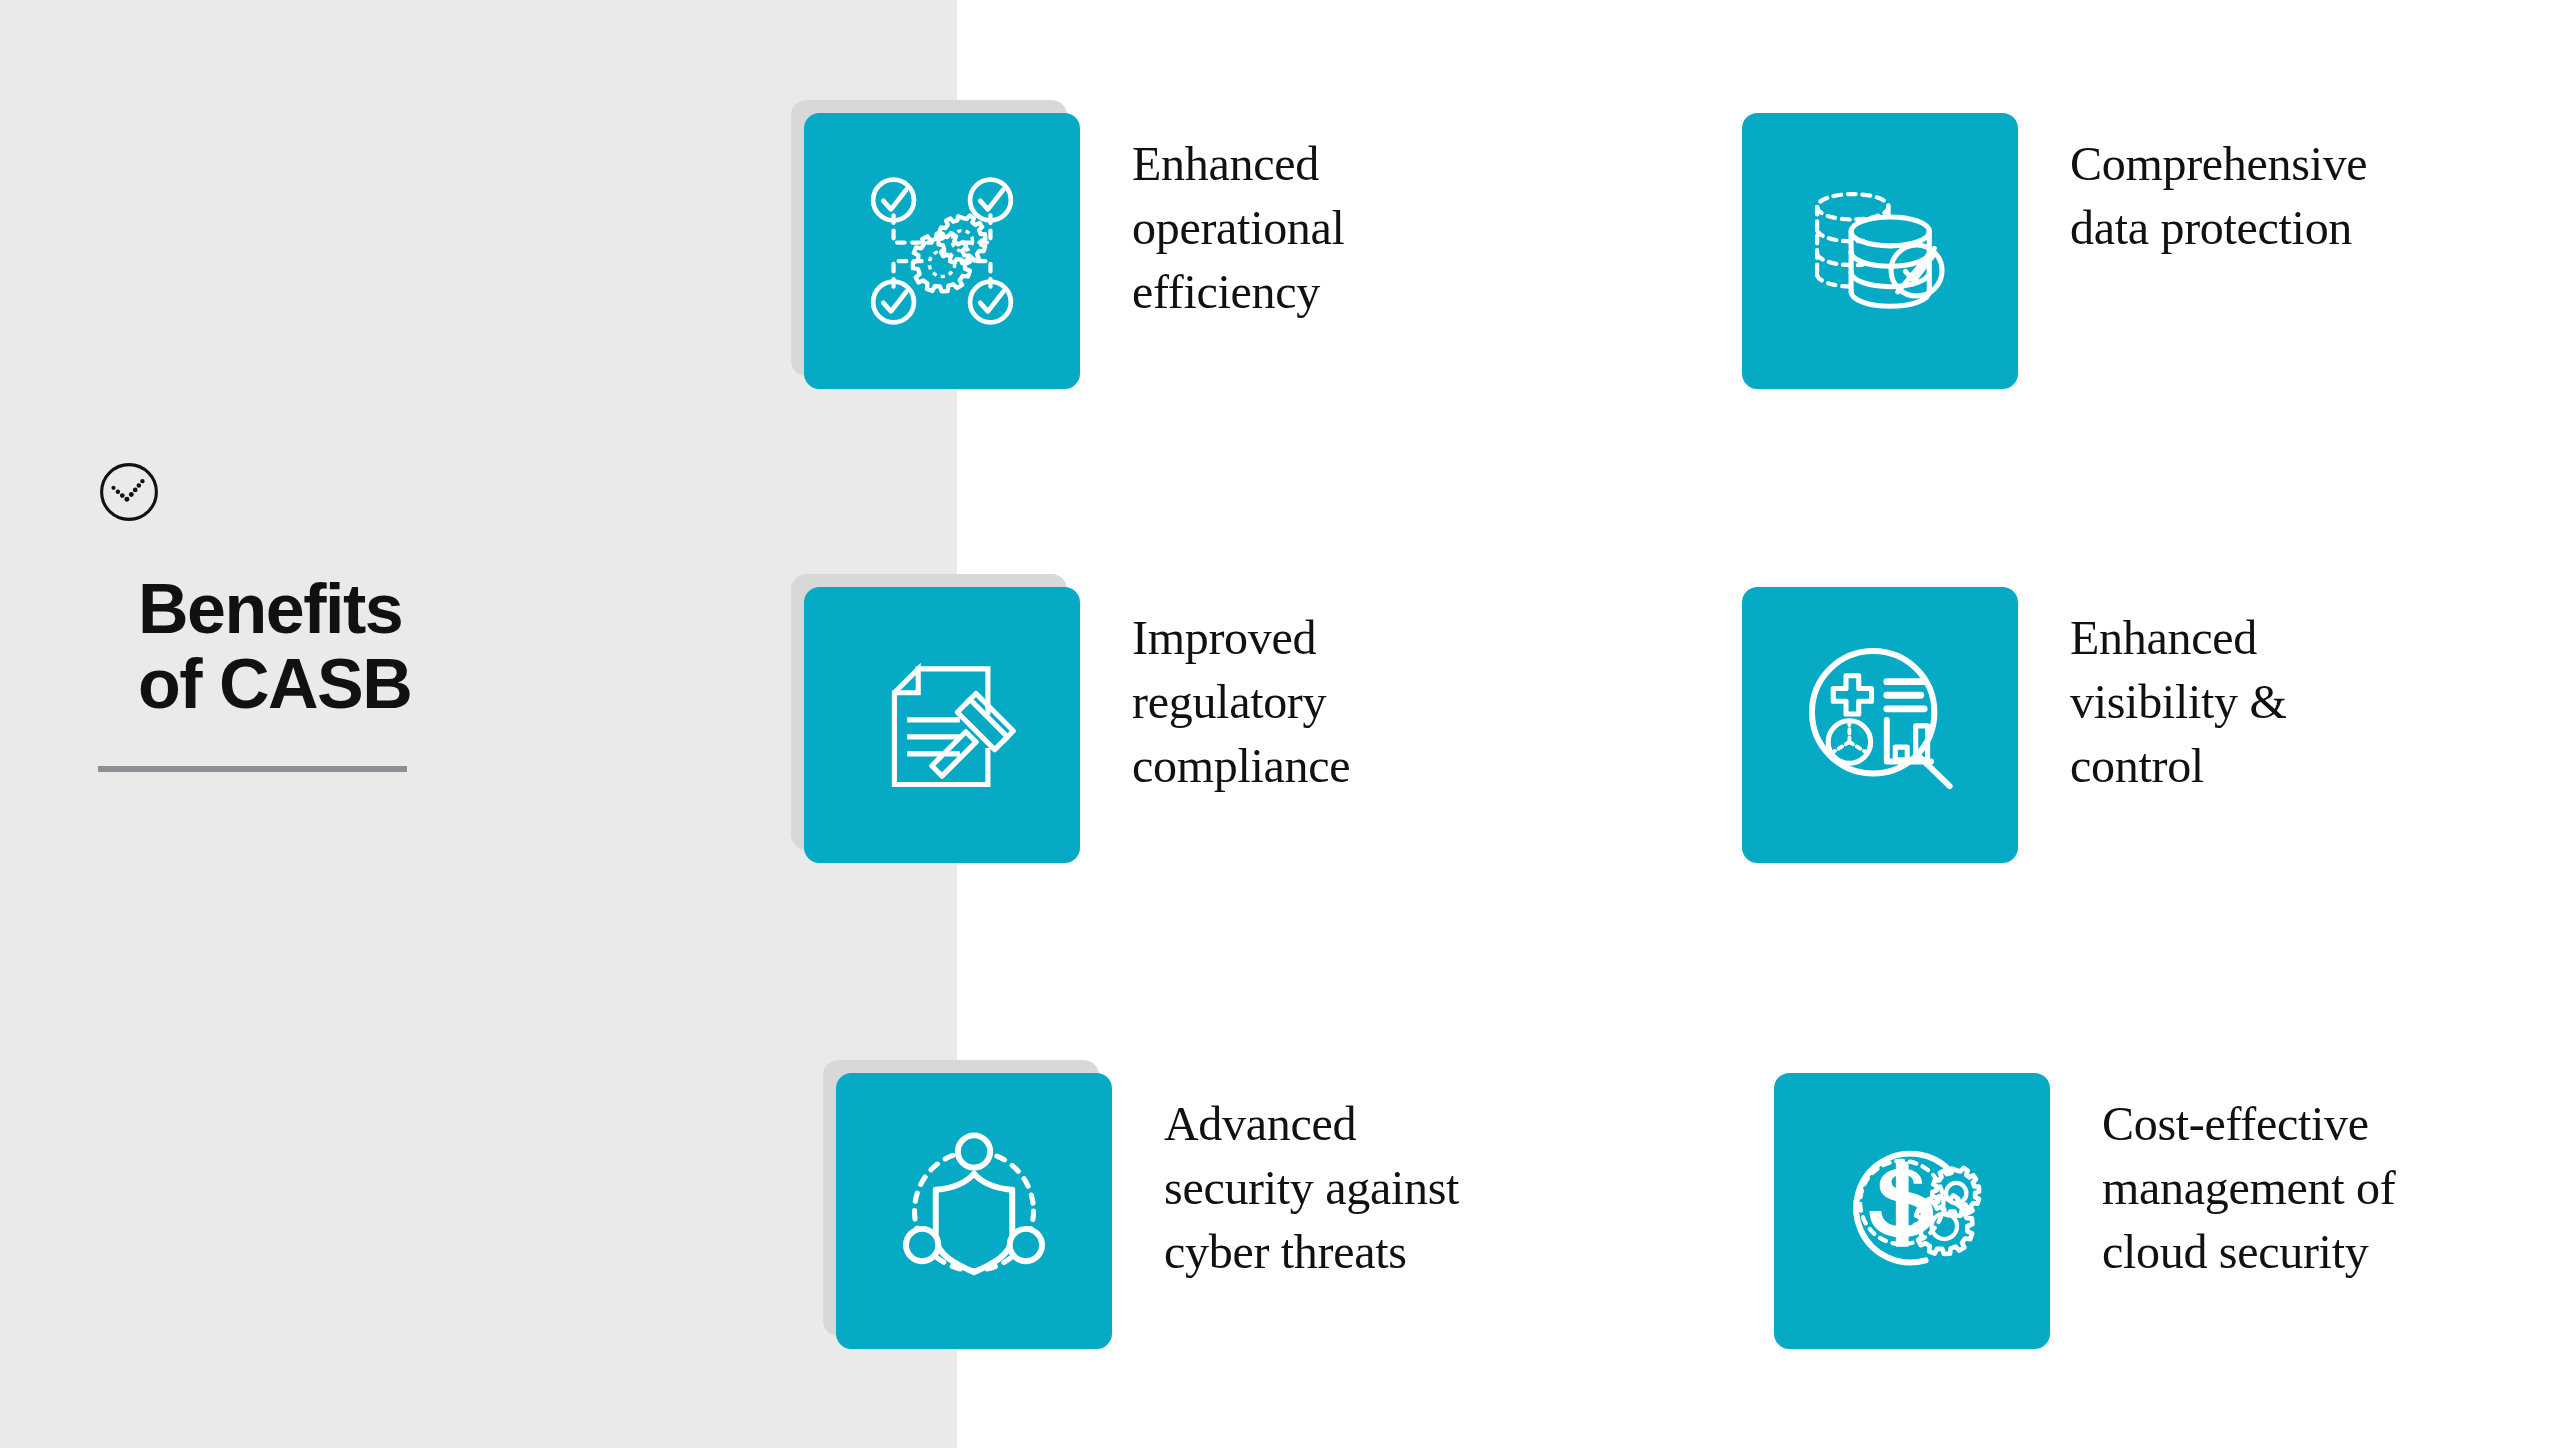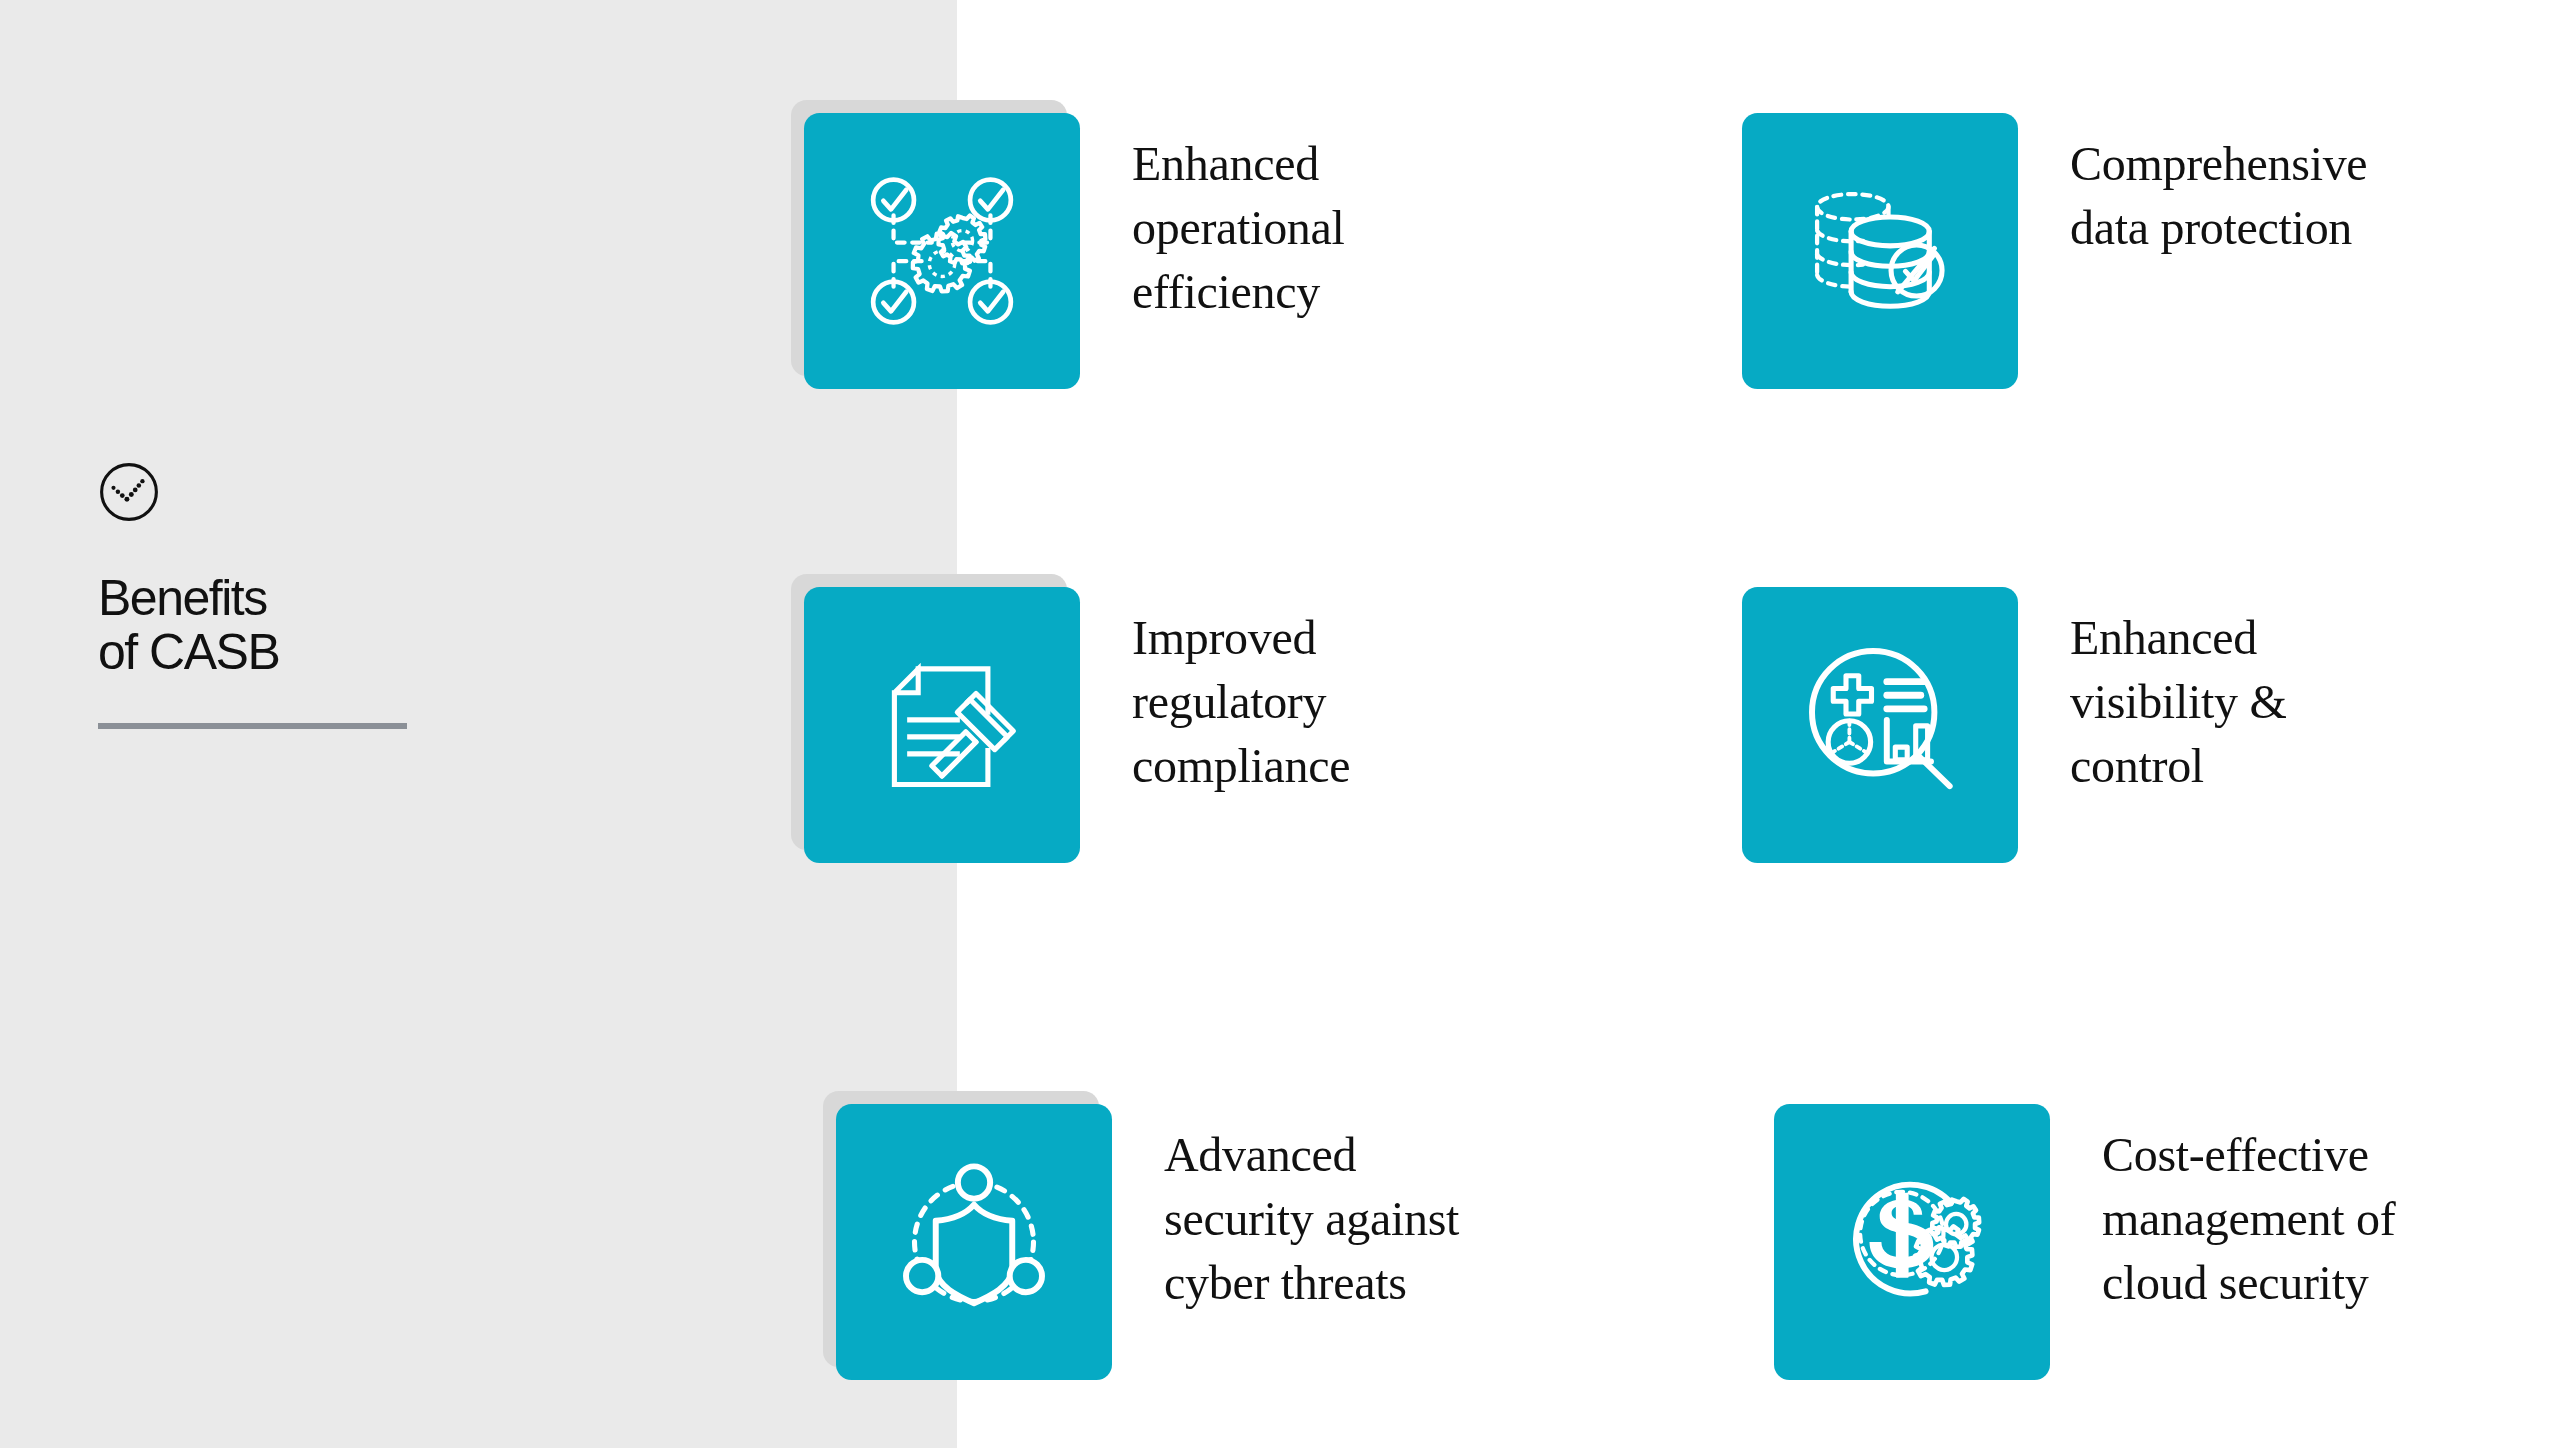--- a/index.html
+++ b/index.html
@@ -22,26 +22,27 @@
   
   #title-block {
     position:absolute;
     left:98px;
     top:461px;
     width:464px;
   }
   #check-badge { display:block; width:62px; height:62px; }
   #page-title {
     margin-top:49px;
-    font-size:50px;
-    font-weight:normal;
+    font-size:70px;
+    font-weight:bold;
     line-height:1.07;
     letter-spacing:-1.5px;
     color:#111111;
     white-space:pre-line;
+    margin-left:40px;
   }
   #title-divider {
     margin-top:44px;
     width:309px;
     height:6.2px;
     background:#8b9097;
   }
 
   
   #benefits-grid {
@@ -54,21 +55,21 @@
   .benefit-item {
     position:absolute;
     display:flex;
     align-items:flex-start;
     font-family:Liberation Serif, serif;
   }
   .benefit-item.col-left  { left:0px; }
   .benefit-item.col-right { left:938px; }
   .benefit-item.row-0 { top:0px; }
   .benefit-item.row-1 { top:474px; }
-  .benefit-item.row-2 { top:991px;padding-left:32px; }
+  .benefit-item.row-2 { top:960px;padding-left:32px; }
 
   .icon-wrap {
     position:relative;
     width:289px;
     height:289px;
     flex:0 0 289px;
   }
   .icon-shadow {
     position:absolute;
     left:0; top:0;

